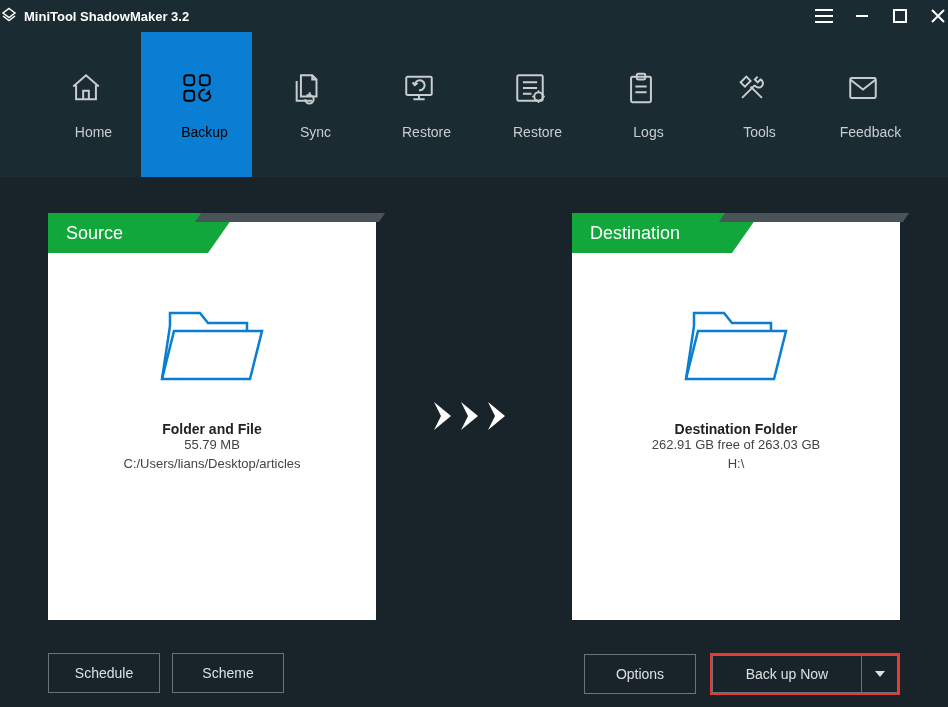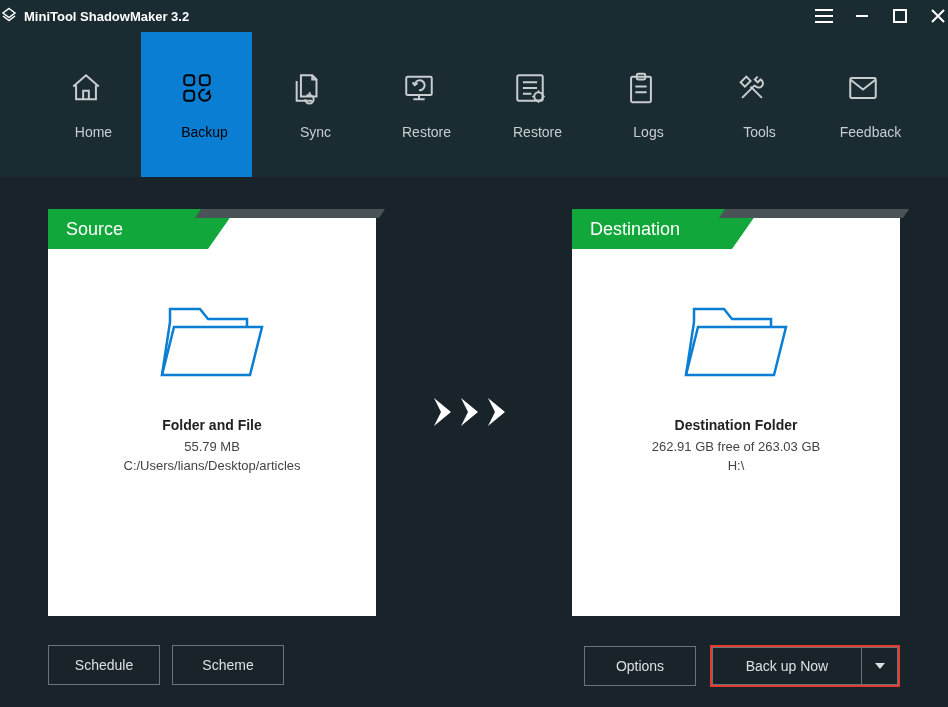--- a/index.html
+++ b/index.html
@@ -77,21 +77,21 @@
       align-items: center;
       justify-content: center;
     }
     .nav-label {
       font-size: 14px;
       padding-left: 16px;
     }
     .content {
       background: #182429;
       margin: 0;
-      padding: 30px 48px 20px 48px;
+      padding: 30px 48px 12px 48px;
       height: 530px;
       display: flex;
       flex-direction: column;
     }
     .cards-row {
       display: flex;
       align-items: center;
       justify-content: space-between;
       flex: 1;
     }
@@ -150,21 +150,21 @@
     }
     .folder-icon {
       width: 120px;
       height: 90px;
       margin-bottom: 30px;
     }
     .card-title {
       font-size: 14px;
       font-weight: bold;
       color: #222;
-      margin-bottom: 6px;
+      margin-bottom: 0;
     }
     .card-info {
       font-size: 13px;
       color: #444;
       margin-bottom: 4px;
     }
     .arrows {
       display: flex;
       align-items: center;
       justify-content: center;

